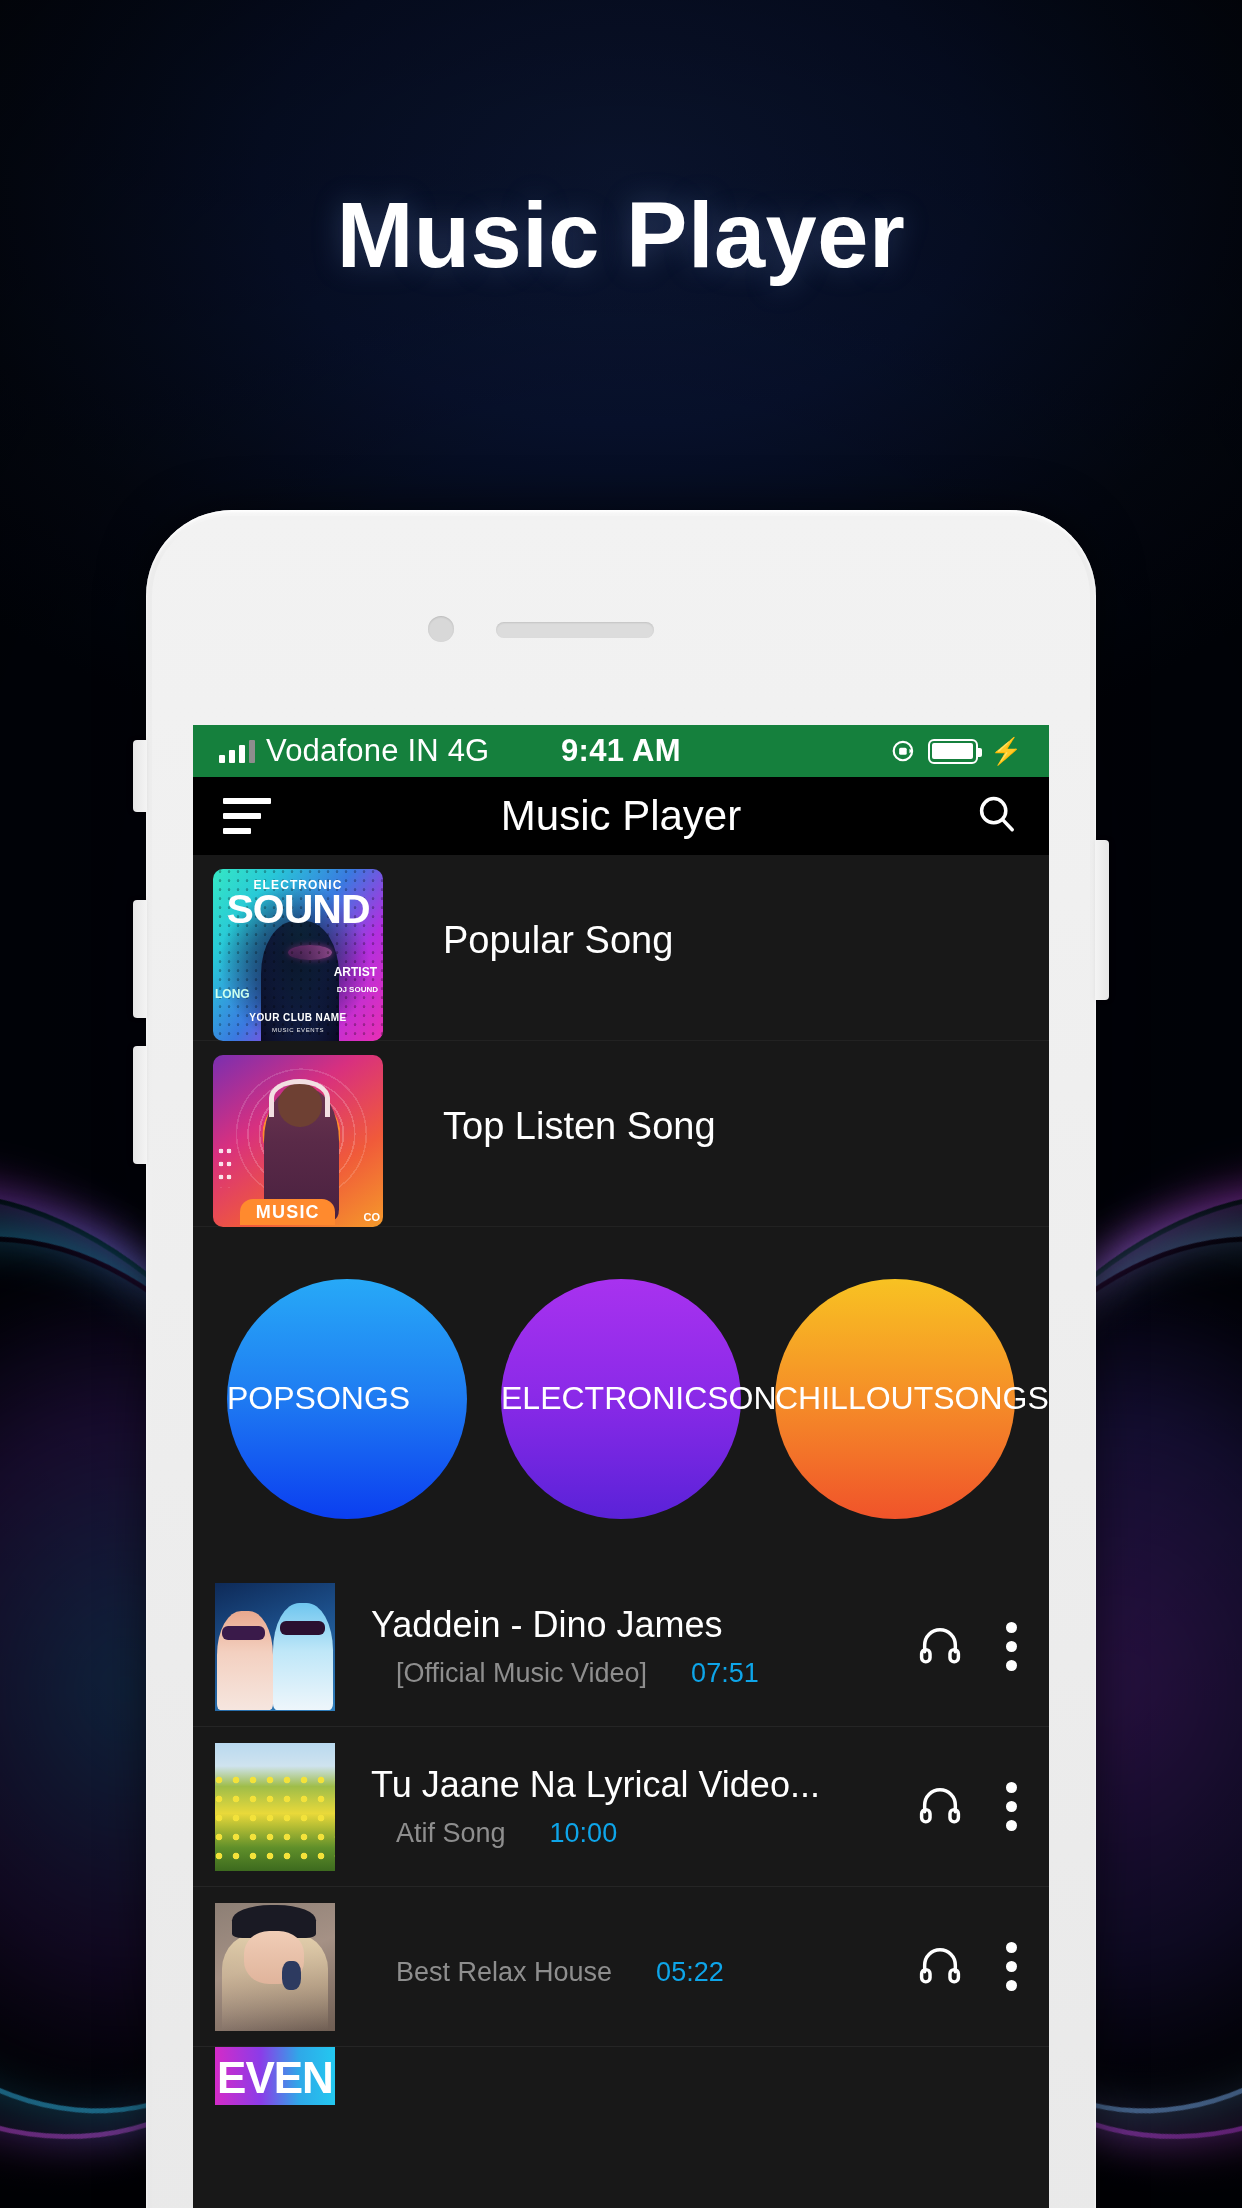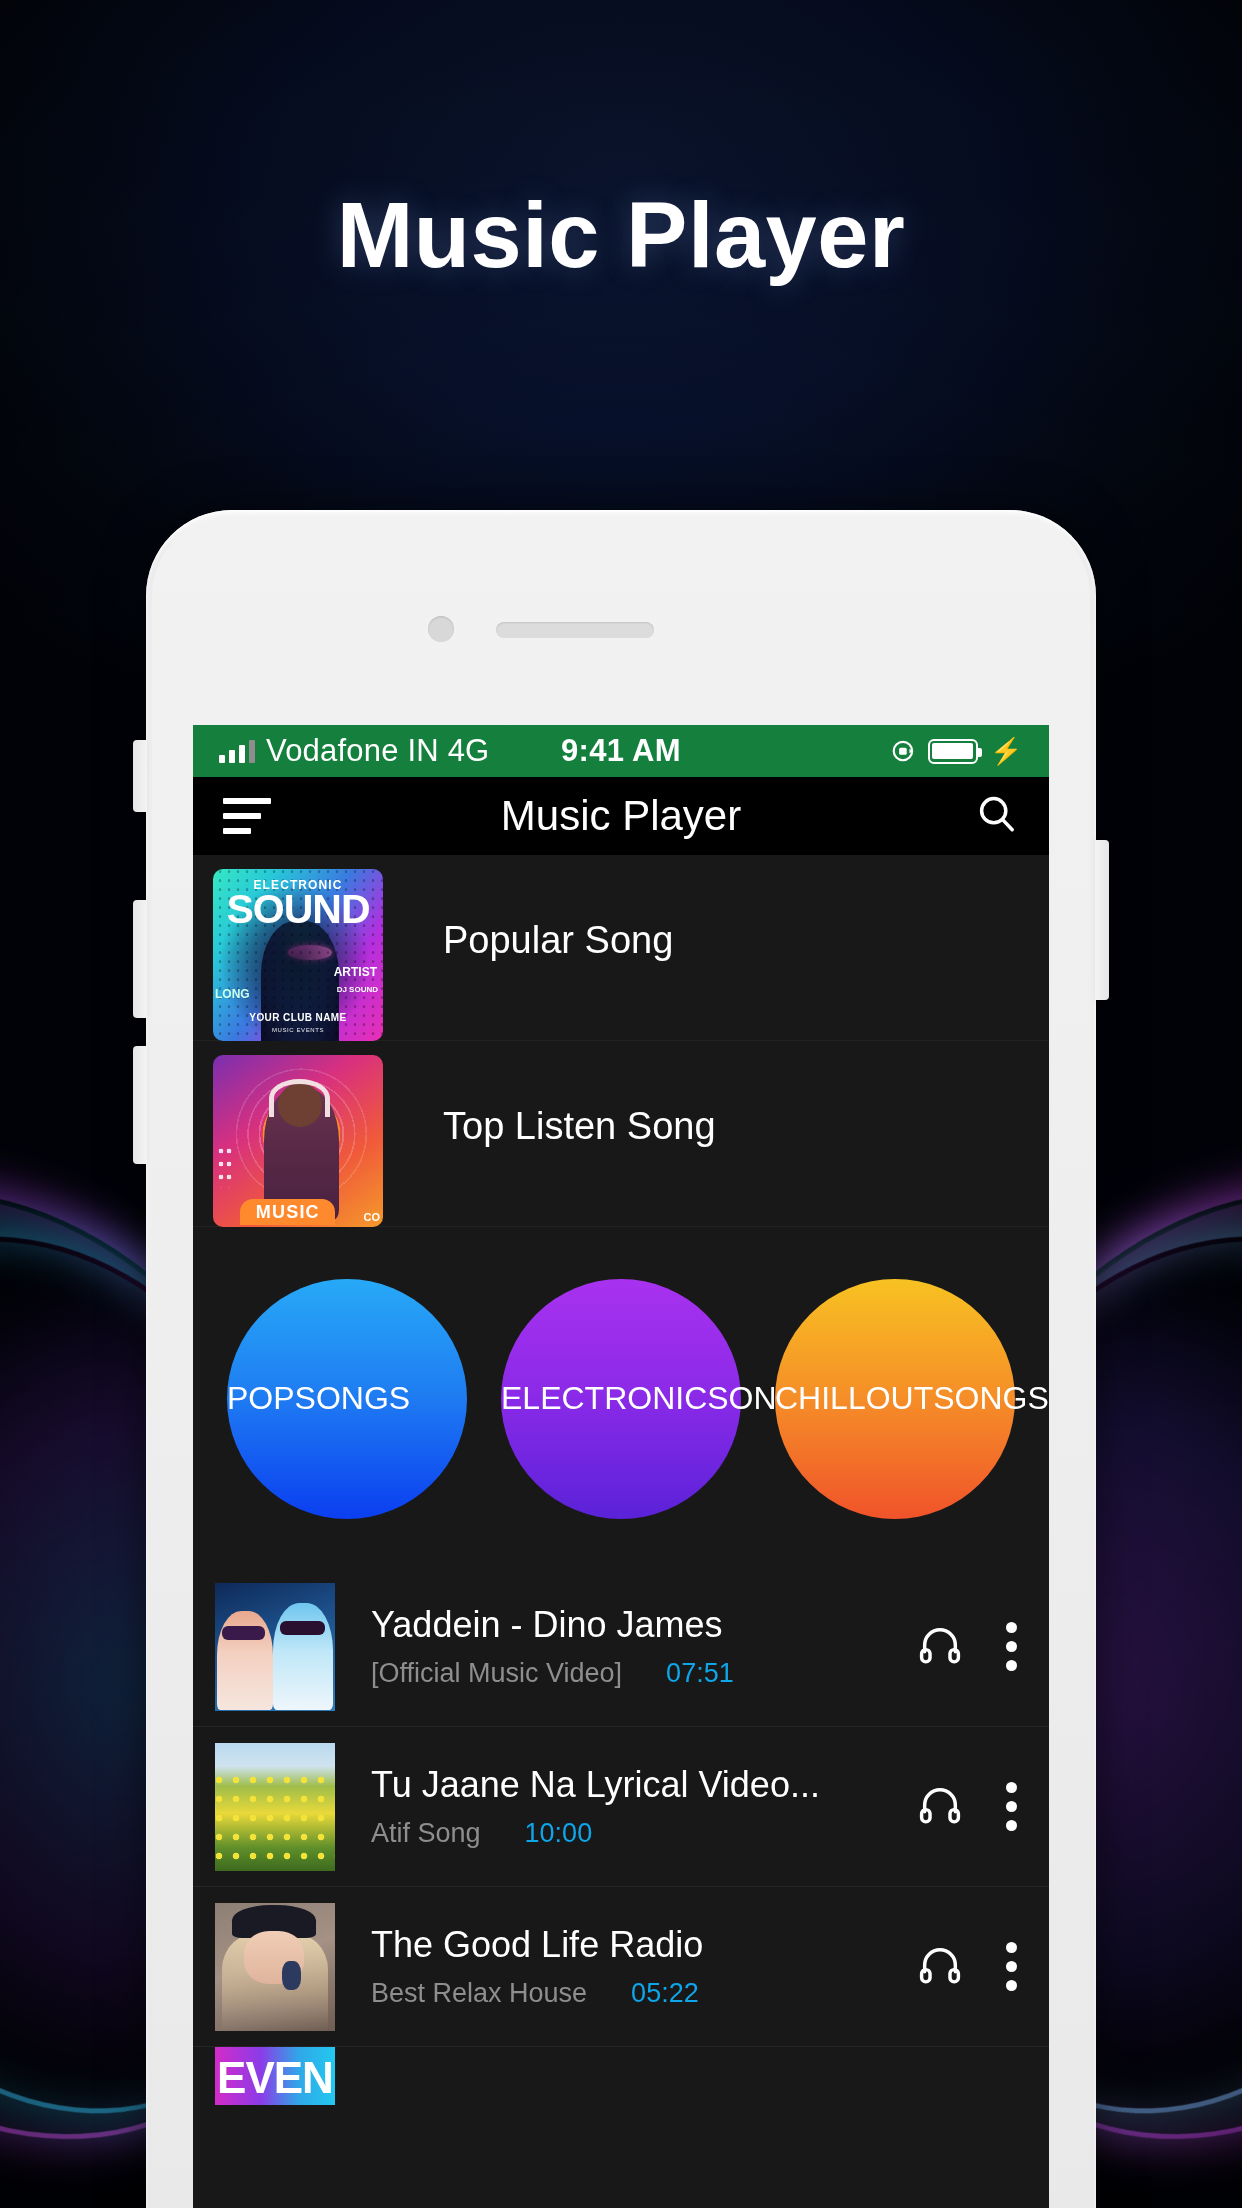--- a/index.html
+++ b/index.html
@@ -168,21 +168,21 @@
   .c2{background:linear-gradient(180deg,#a832ef 0%,#8b2ae8 48%,#5a22d8 100%);}
   .c3{background:linear-gradient(180deg,#f8c222 0%,#f58b28 52%,#f0532a 100%);}
 
   
   .song{display:flex;align-items:center;height:160px;padding:0 26px 0 22px;box-sizing:border-box;
      border-bottom:1px solid #252525;}
   .thumb{width:120px;height:128px;flex:none;overflow:hidden;position:relative;}
   .sinfo{flex:1;margin-left:36px;min-width:0;}
   .stitle{color:#fff;font-size:36px;white-space:nowrap;overflow:hidden;text-overflow:clip;}
   .smeta{display:flex;align-items:center;margin-top:12px;}
-  .sartist{color:#8e8e8e;font-size:27px;}
+  .sartist{color:#8e8e8e;font-size:27px;margin-left:25px;}
   .sdur{color:#0ea5e9;font-size:27px;margin-left:44px;}
   .hphone{margin-left:10px;flex:none;cursor:pointer;}
   .kebab{width:12px;flex:none;margin-left:42px;margin-right:6px;display:flex;flex-direction:column;
      gap:8px;align-items:center;cursor:pointer;}
   .kebab i{width:11px;height:11px;border-radius:50%;background:#fff;display:block;}
 
   
   .th1{background:linear-gradient(160deg,#0e2a58 0%,#1c4f8a 40%,#2f7fbd 100%);}
   .th1 .f1{position:absolute;left:2%;top:22%;width:46%;height:78%;border-radius:44% 44% 6% 6%;
      background:linear-gradient(180deg,#e8a88e 0%,#f3d0c0 42%,#f6e6df 100%);}
@@ -376,21 +376,20 @@
       </div>
 
       <div class="song">
         <div class="thumb th3">
           <div class="hair"></div>
             <div class="hat"></div>
             <div class="face"></div>
             <div class="mic"></div>
         </div>
         <div class="sinfo">
-          <div class="stitle">The Good Life Radio</div>
           <div class="smeta">
             <div class="sartist">Best Relax House</div>
             <div class="sdur">05:22</div>
           </div>
         </div>
         <div class="hphone">
           <svg width="46" height="46" viewBox="0 0 24 24">
             <path d="M4 15.5 V12 a8 8 0 0 1 16 0 v3.5" fill="none" stroke="#fff" stroke-width="1.8" stroke-linecap="round"></path>
             <rect x="2.4" y="14.4" width="4.4" height="6.4" rx="2.2" fill="none" stroke="#fff" stroke-width="1.8"></rect>
             <rect x="17.2" y="14.4" width="4.4" height="6.4" rx="2.2" fill="none" stroke="#fff" stroke-width="1.8"></rect>

